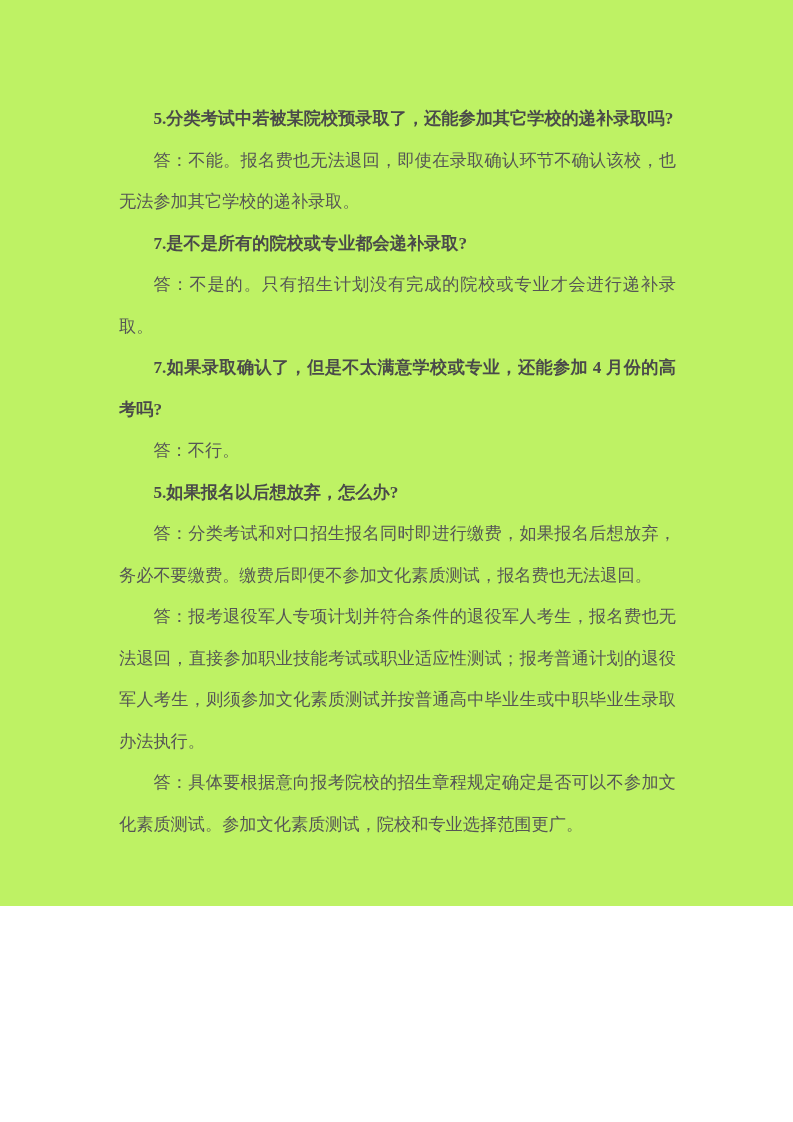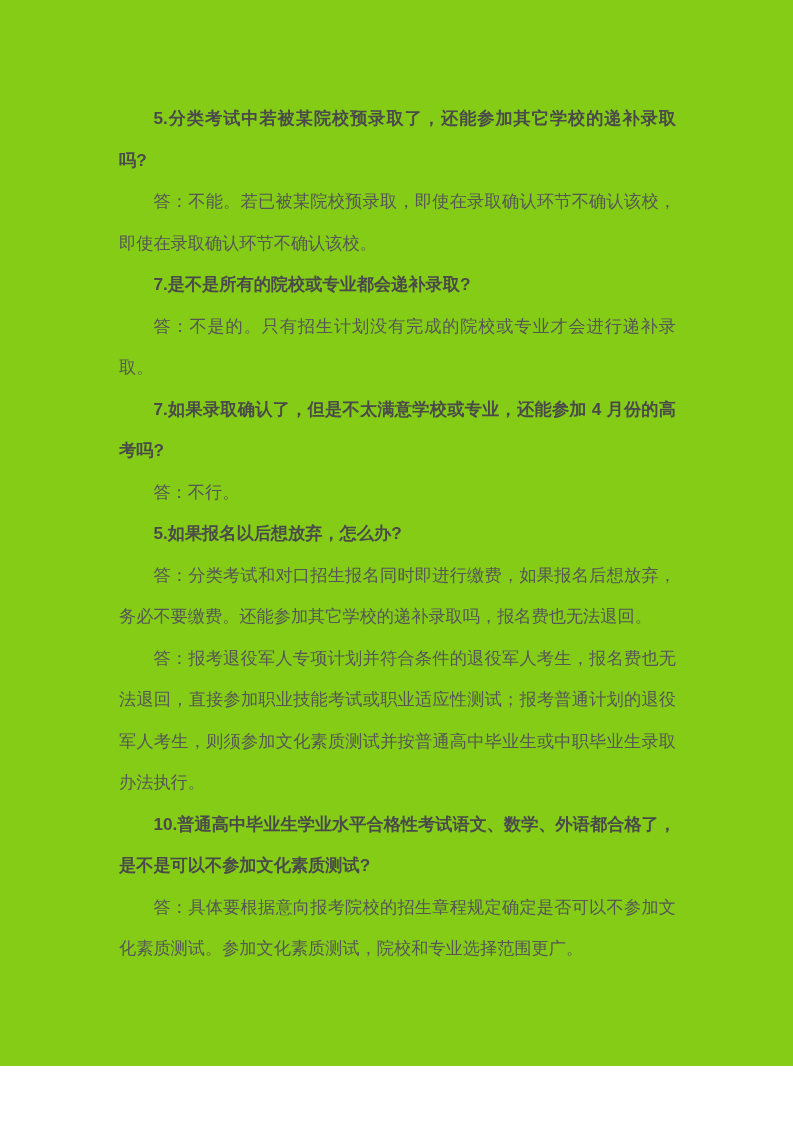--- a/index.html
+++ b/index.html
@@ -3,24 +3,24 @@
 <meta charset="utf-8">
 <style>
   html, body {
     margin: 0;
     padding: 0;
     background: #ffffff;
   }
   .page {
     position: relative;
     width: 793px;
-    height: 1066px;
-    background: #84cc16;
+    height: 906px;
+    background: #bef264;
     overflow: hidden;
-    font-family: Liberation Sans, sans-serif;
+    font-family: Liberation Serif, serif;
   }
   .text-block {
     position: absolute;
     left: 119px;
     top: 98px;
     width: 557px;
     font-size: 17.2px;
     line-height: 41.5px;
     text-align: justify;
     line-break: strict;
@@ -45,41 +45,40 @@
   }
 </style>
 </head>
 <body>
 
 <div class="page">
   <div class="text-block">
 
     <div class="faq-item">
       <p class="question">5.分类考试中若被某院校预录取了，还能参加其它学校的递补录取吗?</p>
-      <p class="answer">答：不能。若已被某院校预录取，即使在录取确认环节不确认该校，即使在录取确认环节不确认该校。</p>
+      <p class="answer">答：不能。报名费也无法退回，即使在录取确认环节不确认该校，也无法参加其它学校的递补录取。</p>
     </div>
 
     <div class="faq-item">
       <p class="question">7.是不是所有的院校或专业都会递补录取?</p>
       <p class="answer">答：不是的。只有招生计划没有完成的院校或专业才会进行递补录取。</p>
     </div>
 
     <div class="faq-item">
       <p class="question">7.如果录取确认了，但是不太满意学校或专业，还能参加 4 月份的高考吗?</p>
       <p class="answer">答：不行。</p>
     </div>
 
     <div class="faq-item">
       <p class="question">5.如果报名以后想放弃，怎么办?</p>
-      <p class="answer">答：分类考试和对口招生报名同时即进行缴费，如果报名后想放弃，务必不要缴费。还能参加其它学校的递补录取吗，报名费也无法退回。</p>
+      <p class="answer">答：分类考试和对口招生报名同时即进行缴费，如果报名后想放弃，务必不要缴费。缴费后即便不参加文化素质测试，报名费也无法退回。</p>
     </div>
 
     <div class="faq-item">
       <p class="answer">答：报考退役军人专项计划并符合条件的退役军人考生，报名费也无法退回，直接参加职业技能考试或职业适应性测试；报考普通计划的退役军人考生，则须参加文化素质测试并按普通高中毕业生或中职毕业生录取办法执行。</p>
     </div>
 
     <div class="faq-item">
-      <p class="question">10.普通高中毕业生学业水平合格性考试语文、数学、外语都合格了，是不是可以不参加文化素质测试?</p>
       <p class="answer">答：具体要根据意向报考院校的招生章程规定确定是否可以不参加文化素质测试。参加文化素质测试，院校和专业选择范围更广。</p>
     </div>
 
   </div>
 </div>
 
 </body></html>

